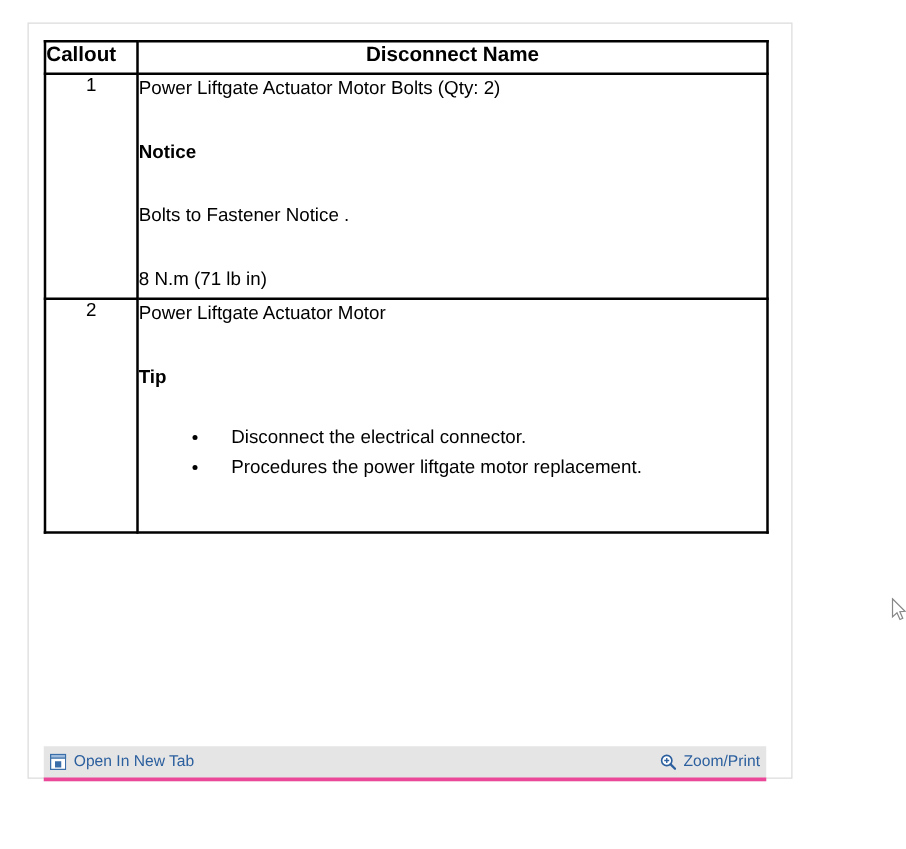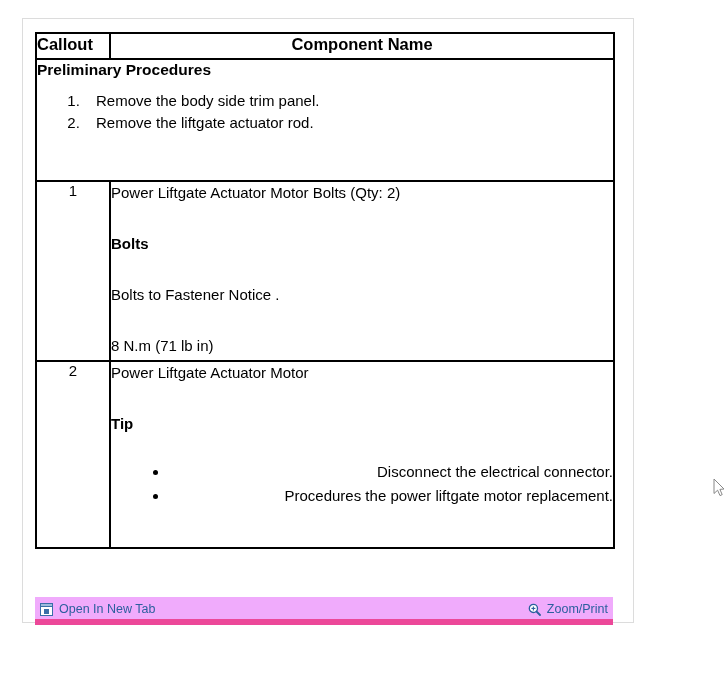--- a/index.html
+++ b/index.html
@@ -145,35 +145,34 @@
     padding: 0 0 0 58px;
     list-style-position: outside;
     list-style-type: disc;
   }
   ul.tip-list li {
     font-size: 15px;
     color: #000;
     line-height: 24px;
     padding-left: 16px;
     margin: 0;
-    text-align: right;
   }
 
   .row1-cell { height: 178px; }
   .row2-cell { height: 185px; }
 
   
   .footer-bar {
     position: absolute;
     left: 12px;
     top: 578px;
     width: 578px;
     height: 28px;
-    background: #f0abfc;
-    border-bottom: 6px solid #ec4899;
+    background: #e5e5e5;
+    border-bottom: 3px solid #ec4899;
     box-sizing: border-box;
   }
   .footer-link {
     position: absolute;
     top: 5px;
     display: flex;
     align-items: center;
     gap: 6px;
     font-size: 12.5px;
     color: #2b5f9e;
@@ -212,39 +211,30 @@
     <div class="panel-inner">
 
       <table class="callout-table">
         <colgroup>
           <col class="col-callout">
           <col class="col-name">
         </colgroup>
         <thead>
           <tr>
             <th class="hdr-callout">Callout</th>
-            <th class="hdr-name">Component Name</th>
+            <th class="hdr-name">Disconnect Name</th>
           </tr>
         </thead>
         <tbody>
-          <tr>
-            <td class="prelim" colspan="2">
-              <p class="prelim-heading">Preliminary Procedures</p>
-              <ol class="prelim-list">
-                <li>Remove the body side trim panel.</li>
-                <li>Remove the liftgate actuator rod.</li>
-              </ol>
-            </td>
-          </tr>
 
           <tr>
             <td class="callout-num row1-cell">1</td>
             <td class="detail row1-cell">
               <p class="detail-title">Power Liftgate Actuator Motor Bolts (Qty: 2)</p>
-              <p class="detail-sub">Bolts</p>
+              <p class="detail-sub">Notice</p>
               <p class="detail-body">Bolts to Fastener Notice .</p>
               <p class="detail-torque">8 N.m (71 lb in)</p>
             </td>
           </tr>
 
           <tr>
             <td class="callout-num row2-cell">2</td>
             <td class="detail row2-cell">
               <p class="detail-title">Power Liftgate Actuator Motor</p>
               <p class="detail-sub">Tip</p>

